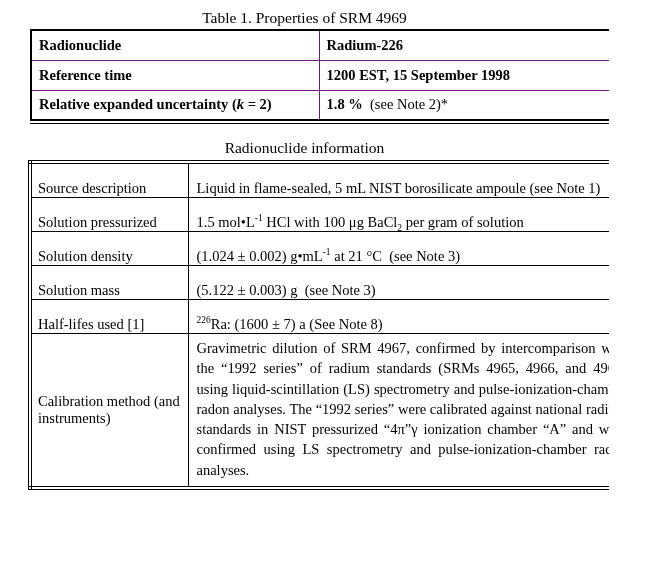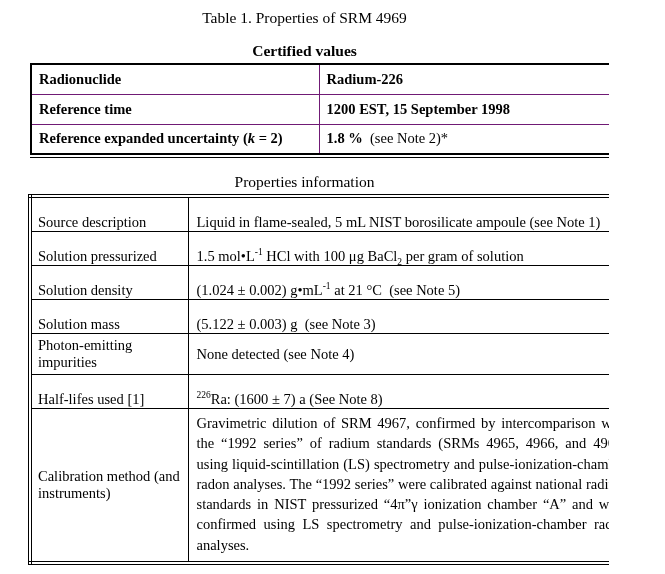--- a/index.html
+++ b/index.html
@@ -42,63 +42,58 @@
   sub { font-size: 9.5px; line-height: 0; vertical-align: sub; }
   .it { font-style: italic; }
 </style>
 </head>
 <body>
 
 <div class="page">
 
   <div class="doc-title">Table 1. Properties of SRM 4969</div>
 
-  <div class="heading bold">Certified values</div>
 
   <table id="t1">
     <tbody>
         <tr>
       <td class="c1">Radionuclide</td>
       <td>Radium-226</td>
     </tr>
     <tr>
       <td class="c1">Reference time</td>
       <td>1200 EST, 15 September 1998</td>
     </tr>
     <tr>
-      <td class="c1"><span>Reference expanded uncertainty (</span><span class="it">k</span><span> = 2)</span></td>
+      <td class="c1"><span>Relative expanded uncertainty (</span><span class="it">k</span><span> = 2)</span></td>
       <td><span>1.8 %</span><span class="normal">  (see Note 2)*</span></td>
     </tr>
   </tbody>
     </table>
   <div class="double-rule"></div>
 
-  <div class="heading">Properties information</div>
+  <div class="heading">Radionuclide information</div>
 
   <table id="t2">
     <tbody>
         <tr class="single">
       <td class="c1">Source description</td>
       <td>Liquid in flame-sealed, 5 mL NIST borosilicate ampoule (see Note 1)</td>
     </tr>
     <tr class="single">
       <td class="c1">Solution pressurized</td>
       <td><span>1.5 mol•L</span><sup>-1</sup><span> HCl with 100 μg BaCl</span><sub>2</sub><span> per gram of solution</span></td>
     </tr>
     <tr class="single">
       <td class="c1">Solution density</td>
-      <td><span>(1.024 ± 0.002) g•mL</span><sup>-1</sup><span> at 21 °C  (see Note 5)</span></td>
+      <td><span>(1.024 ± 0.002) g•mL</span><sup>-1</sup><span> at 21 °C  (see Note 3)</span></td>
     </tr>
     <tr class="single">
       <td class="c1">Solution mass</td>
       <td>(5.122 ± 0.003) g  (see Note 3)</td>
-    </tr>
-    <tr class="photon">
-      <td class="c1">Photon-emitting impurities</td>
-      <td>None detected (see Note 4)</td>
     </tr>
     <tr class="single">
       <td class="c1">Half-lifes used [1]</td>
       <td><sup>226</sup><span>Ra: (1600 ± 7) a (See Note 8)</span></td>
     </tr>
     <tr class="cal">
       <td class="c1">Calibration method (and instruments)</td>
       <td class="cal-value">Gravimetric dilution of SRM 4967, confirmed by intercomparison with the “1992 series” of radium standards (SRMs 4965, 4966, and 4967) using liquid-scintillation (LS) spectrometry and pulse-ionization-chamber radon analyses.  The “1992 series” were calibrated against national radium standards in NIST pressurized “4π”γ ionization chamber “A” and were confirmed using LS spectrometry and pulse-ionization-chamber radon analyses.</td>
     </tr>
   </tbody>

